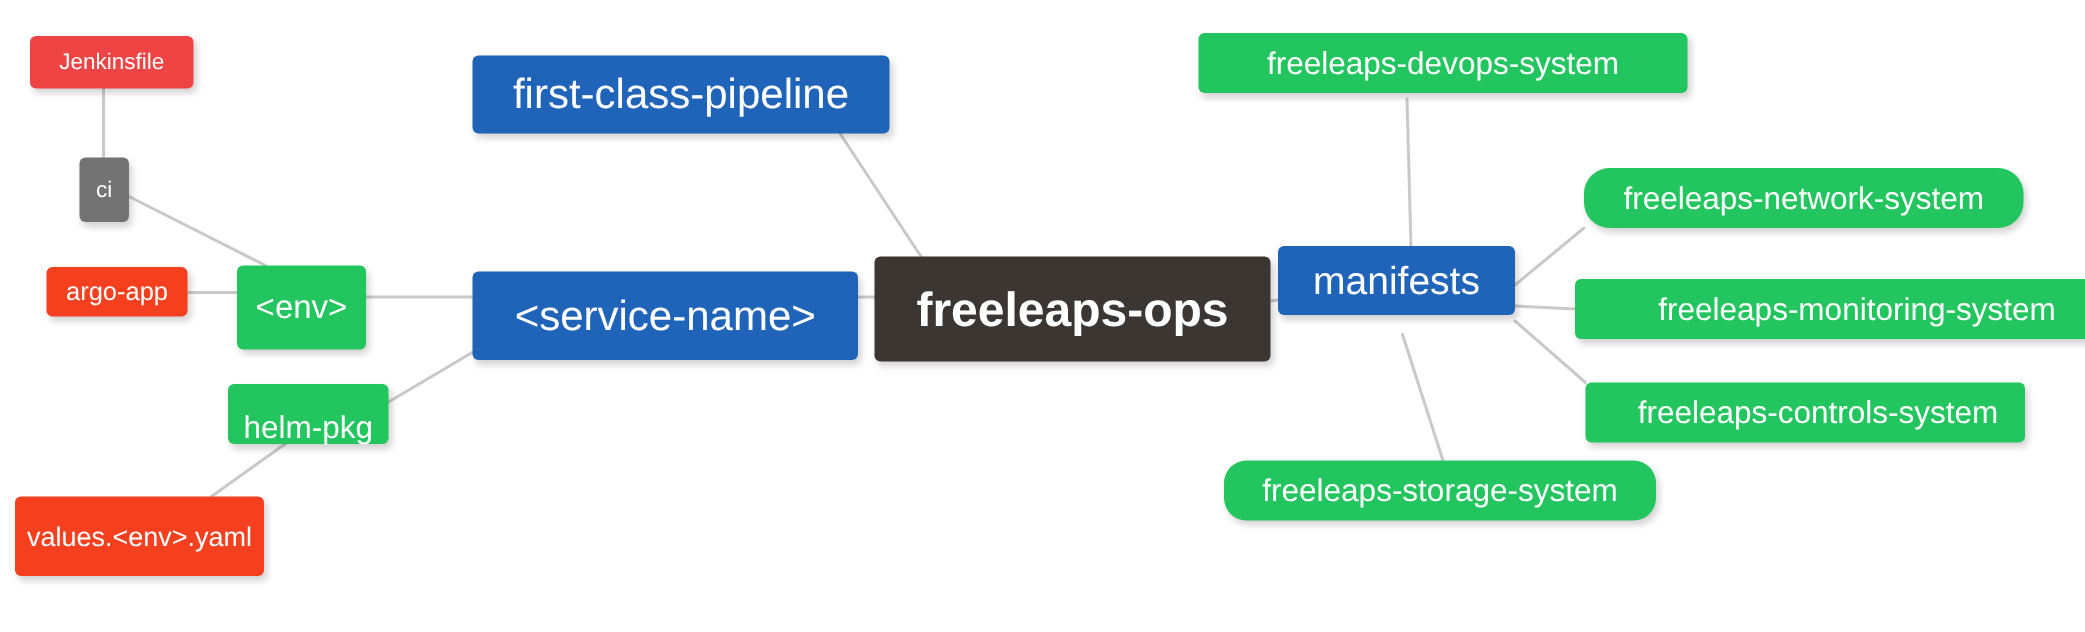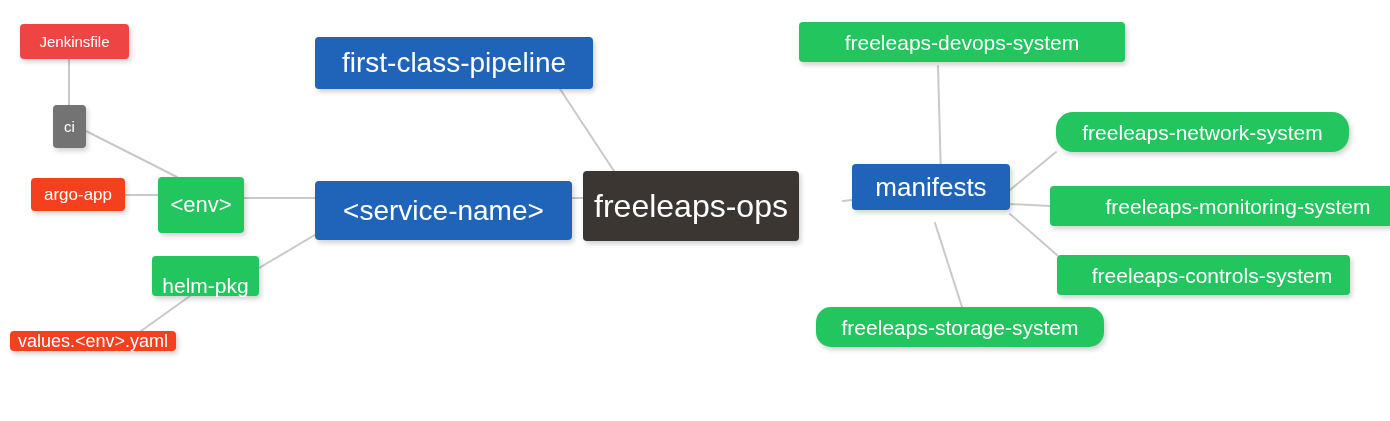--- a/index.html
+++ b/index.html
@@ -60,21 +60,21 @@
       <path d="M 158 195 L 125 195" stroke="#c9c9c9" stroke-width="2" fill="none" stroke-linecap="round"></path>
       <path d="M 69 105 L 69 59" stroke="#c9c9c9" stroke-width="2" fill="none" stroke-linecap="round"></path>
       <path d="M 190 296 L 141 331" stroke="#c9c9c9" stroke-width="2" fill="none" stroke-linecap="round"></path>
       <path d="M 941 177 L 938 66" stroke="#c9c9c9" stroke-width="2" fill="none" stroke-linecap="round"></path>
       <path d="M 1010 190 L 1056 152" stroke="#c9c9c9" stroke-width="2" fill="none" stroke-linecap="round"></path>
       <path d="M 1010 204 L 1050 206" stroke="#c9c9c9" stroke-width="2" fill="none" stroke-linecap="round"></path>
       <path d="M 1010 214 L 1057 255" stroke="#c9c9c9" stroke-width="2" fill="none" stroke-linecap="round"></path>
       <path d="M 935 223 L 962 307" stroke="#c9c9c9" stroke-width="2" fill="none" stroke-linecap="round"></path>
     </svg>
   <div id="node-layer">
-      <div class="mm-node" style="left: 583px; top: 171px; width: 216px; height: 70px; background: rgb(59, 54, 50); font-size: 32px;">
+      <div class="mm-node" style="left: 583px; top: 171px; width: 264px; height: 70px; background: rgb(59, 54, 50); font-size: 32px; font-weight: bold;">
         <span class="mm-node-label">freeleaps-ops</span>
       </div>
       <div class="mm-node" style="left: 315px; top: 171px; width: 257px; height: 59px; background: rgb(31, 100, 184); font-size: 28px; margin-top: 10px;">
         <span class="mm-node-label">&lt;service-name&gt;</span>
       </div>
       <div class="mm-node" style="left: 315px; top: 37px; width: 278px; height: 52px; background: rgb(31, 100, 184); font-size: 28px; align-items: center;">
         <span class="mm-node-label">first-class-pipeline</span>
       </div>
       <div class="mm-node" style="left: 852px; top: 164px; width: 158px; height: 46px; background: rgb(31, 100, 184); font-size: 26px;">
         <span class="mm-node-label">manifests</span>
@@ -84,21 +84,21 @@
       </div>
       <div class="mm-node" style="left: 152px; top: 256px; width: 107px; height: 40px; background: rgb(34, 197, 94); font-size: 21px; align-items: flex-end;">
         <span class="mm-node-label">helm-pkg</span>
       </div>
       <div class="mm-node" style="left: 53px; top: 105px; width: 33px; height: 43px; background: #737373; font-size: 15px;">
         <span class="mm-node-label">ci</span>
       </div>
       <div class="mm-node" style="left: 31px; top: 178px; width: 94px; height: 33px; background: rgb(245, 64, 31); font-size: 17px;">
         <span class="mm-node-label">argo-app</span>
       </div>
-      <div class="mm-node" style="left: 10px; top: 331px; width: 166px; height: 20px; background: rgb(245, 64, 31); font-size: 18px;">
+      <div class="mm-node" style="left: 10px; top: 331px; width: 166px; height: 53px; background: rgb(245, 64, 31); font-size: 18px;">
         <span class="mm-node-label">values.&lt;env&gt;.yaml</span>
       </div>
       <div class="mm-node" style="left: 20px; top: 24px; width: 109px; height: 35px; background: #ef4444; font-size: 15px;">
         <span class="mm-node-label">Jenkinsfile</span>
       </div>
       <div class="mm-node" style="left: 799px; top: 22px; width: 326px; height: 40px; background: rgb(34, 197, 94); font-size: 21px;">
         <span class="mm-node-label">freeleaps-devops-system</span>
       </div>
       <div class="mm-node" style="left: 1056px; top: 112px; width: 293px; height: 40px; background: rgb(34, 197, 94); font-size: 21px; border-radius: 17px;">
         <span class="mm-node-label">freeleaps-network-system</span>

